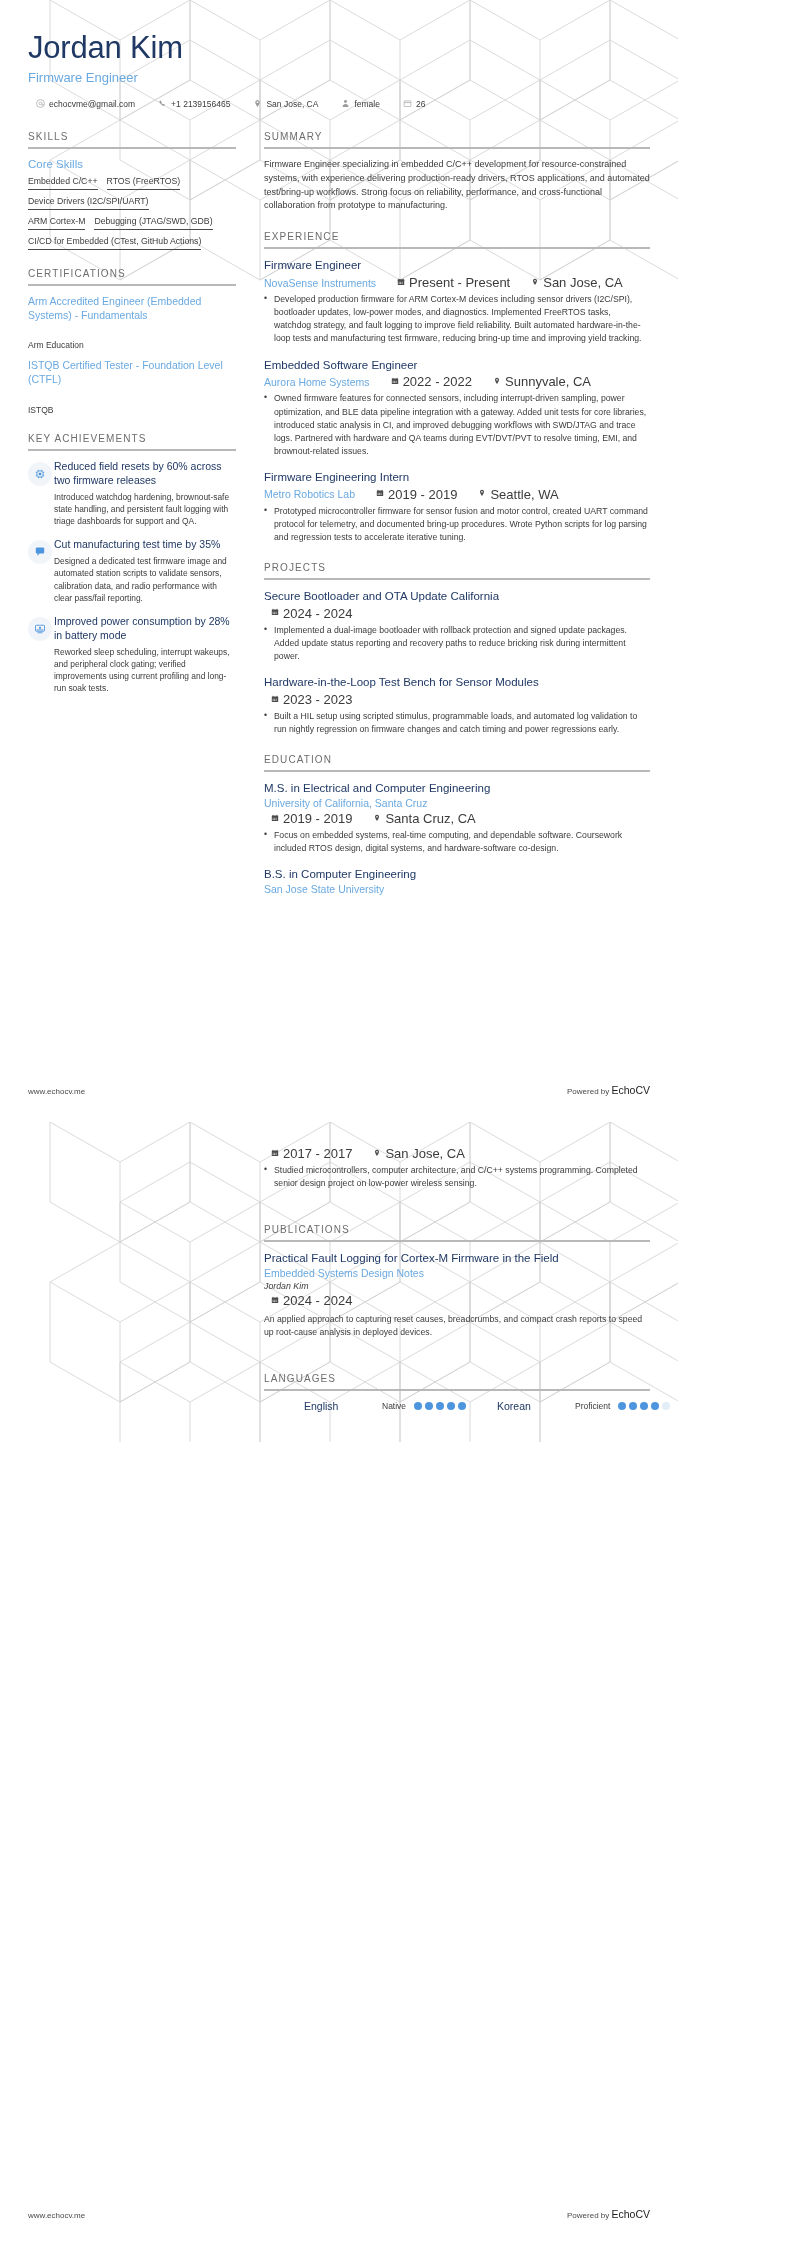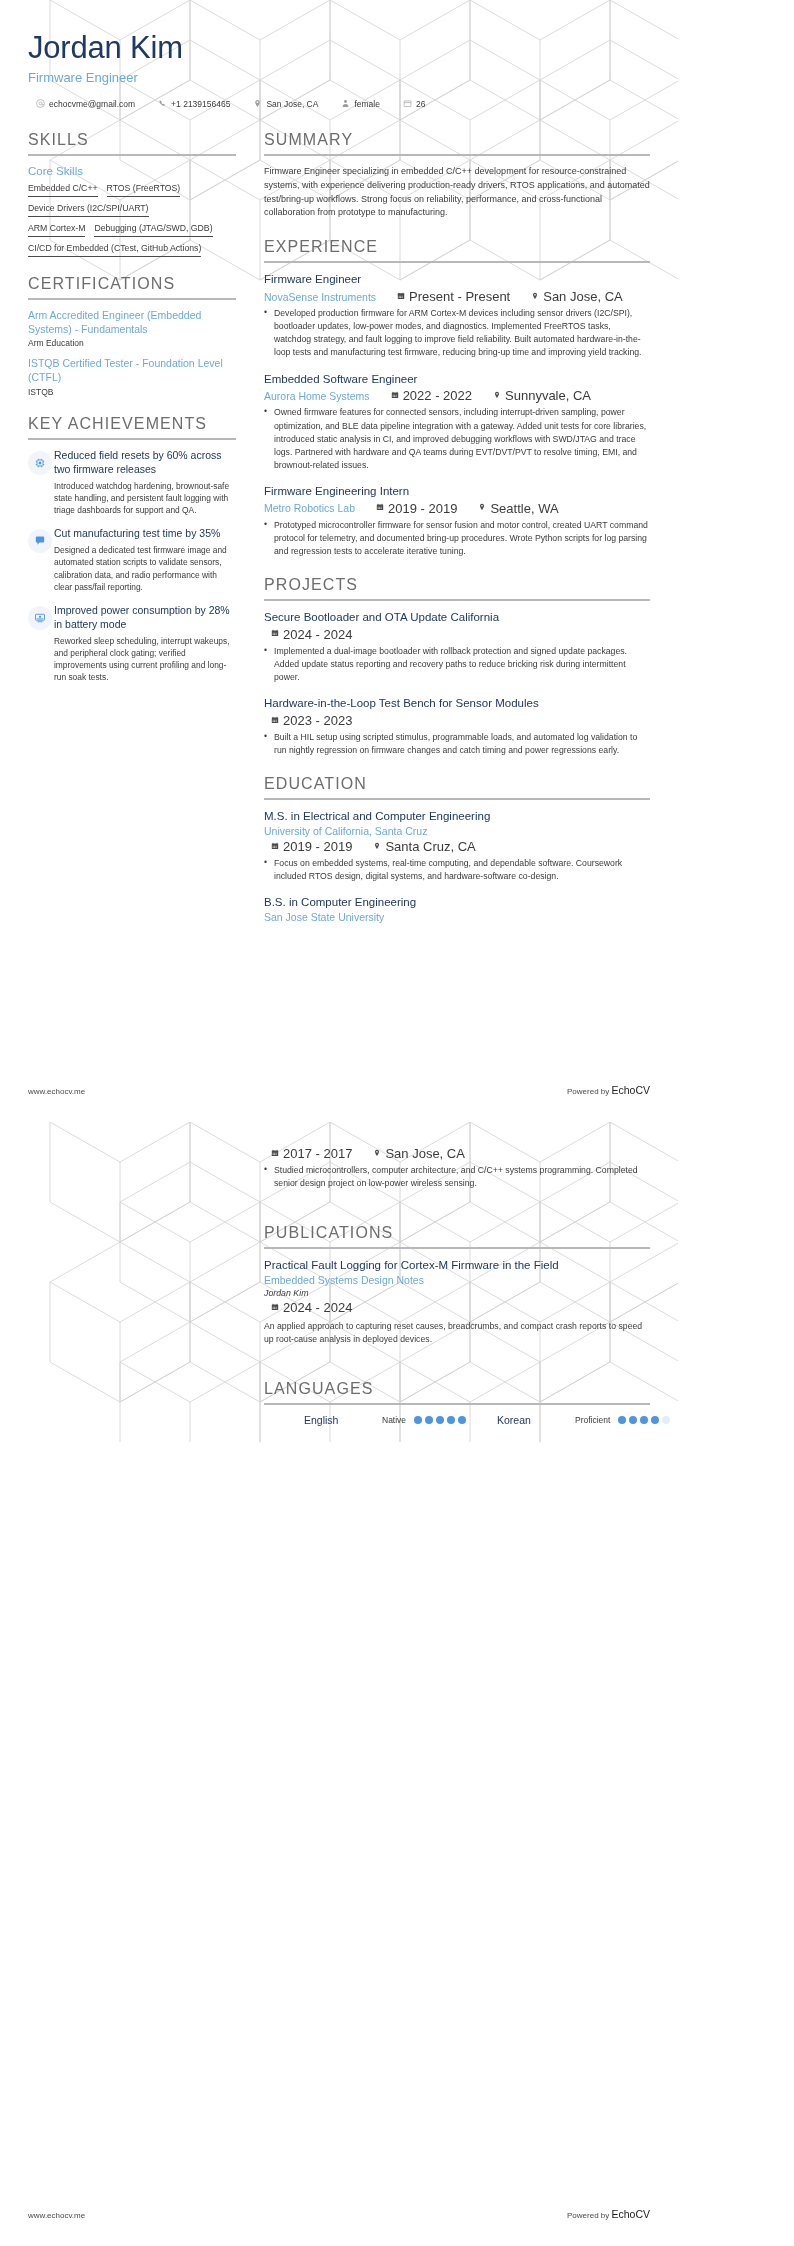--- a/index.html
+++ b/index.html
@@ -79,21 +79,21 @@
     gap: 28px;
     margin-top: 22px;
     align-items: flex-start;
   }
   .col-left { width: 208px; flex: none; }
   .col-right { flex: 1; min-width: 0; }
 
   
   .section { margin-bottom: 18px; }
   .sec-title {
-    font-size: 16px;
+    font-size: 10px;
     letter-spacing: 1.1px;
     color: #6d6d6d;
     font-weight: 400;
     padding-bottom: 5px;
     text-transform: uppercase;
   }
   .sec-rule {
     height: 2px;
     background: #b8b8b8;
     margin-bottom: 9px;
@@ -123,21 +123,21 @@
   
   .cert { margin-bottom: 9px; }
   .cert-name {
     font-size: 10.5px;
     color: #6aa9e0;
     line-height: 1.32;
   }
   .cert-issuer {
     font-size: 8.5px;
     color: #3b3b3b;
-    margin-top: 2px;
+    margin-top: 18px;
   }
 
   
   .ach {
     display: flex;
     gap: 2px;
     margin-bottom: 11px;
     align-items: flex-start;
   }
   .ach-badge {

